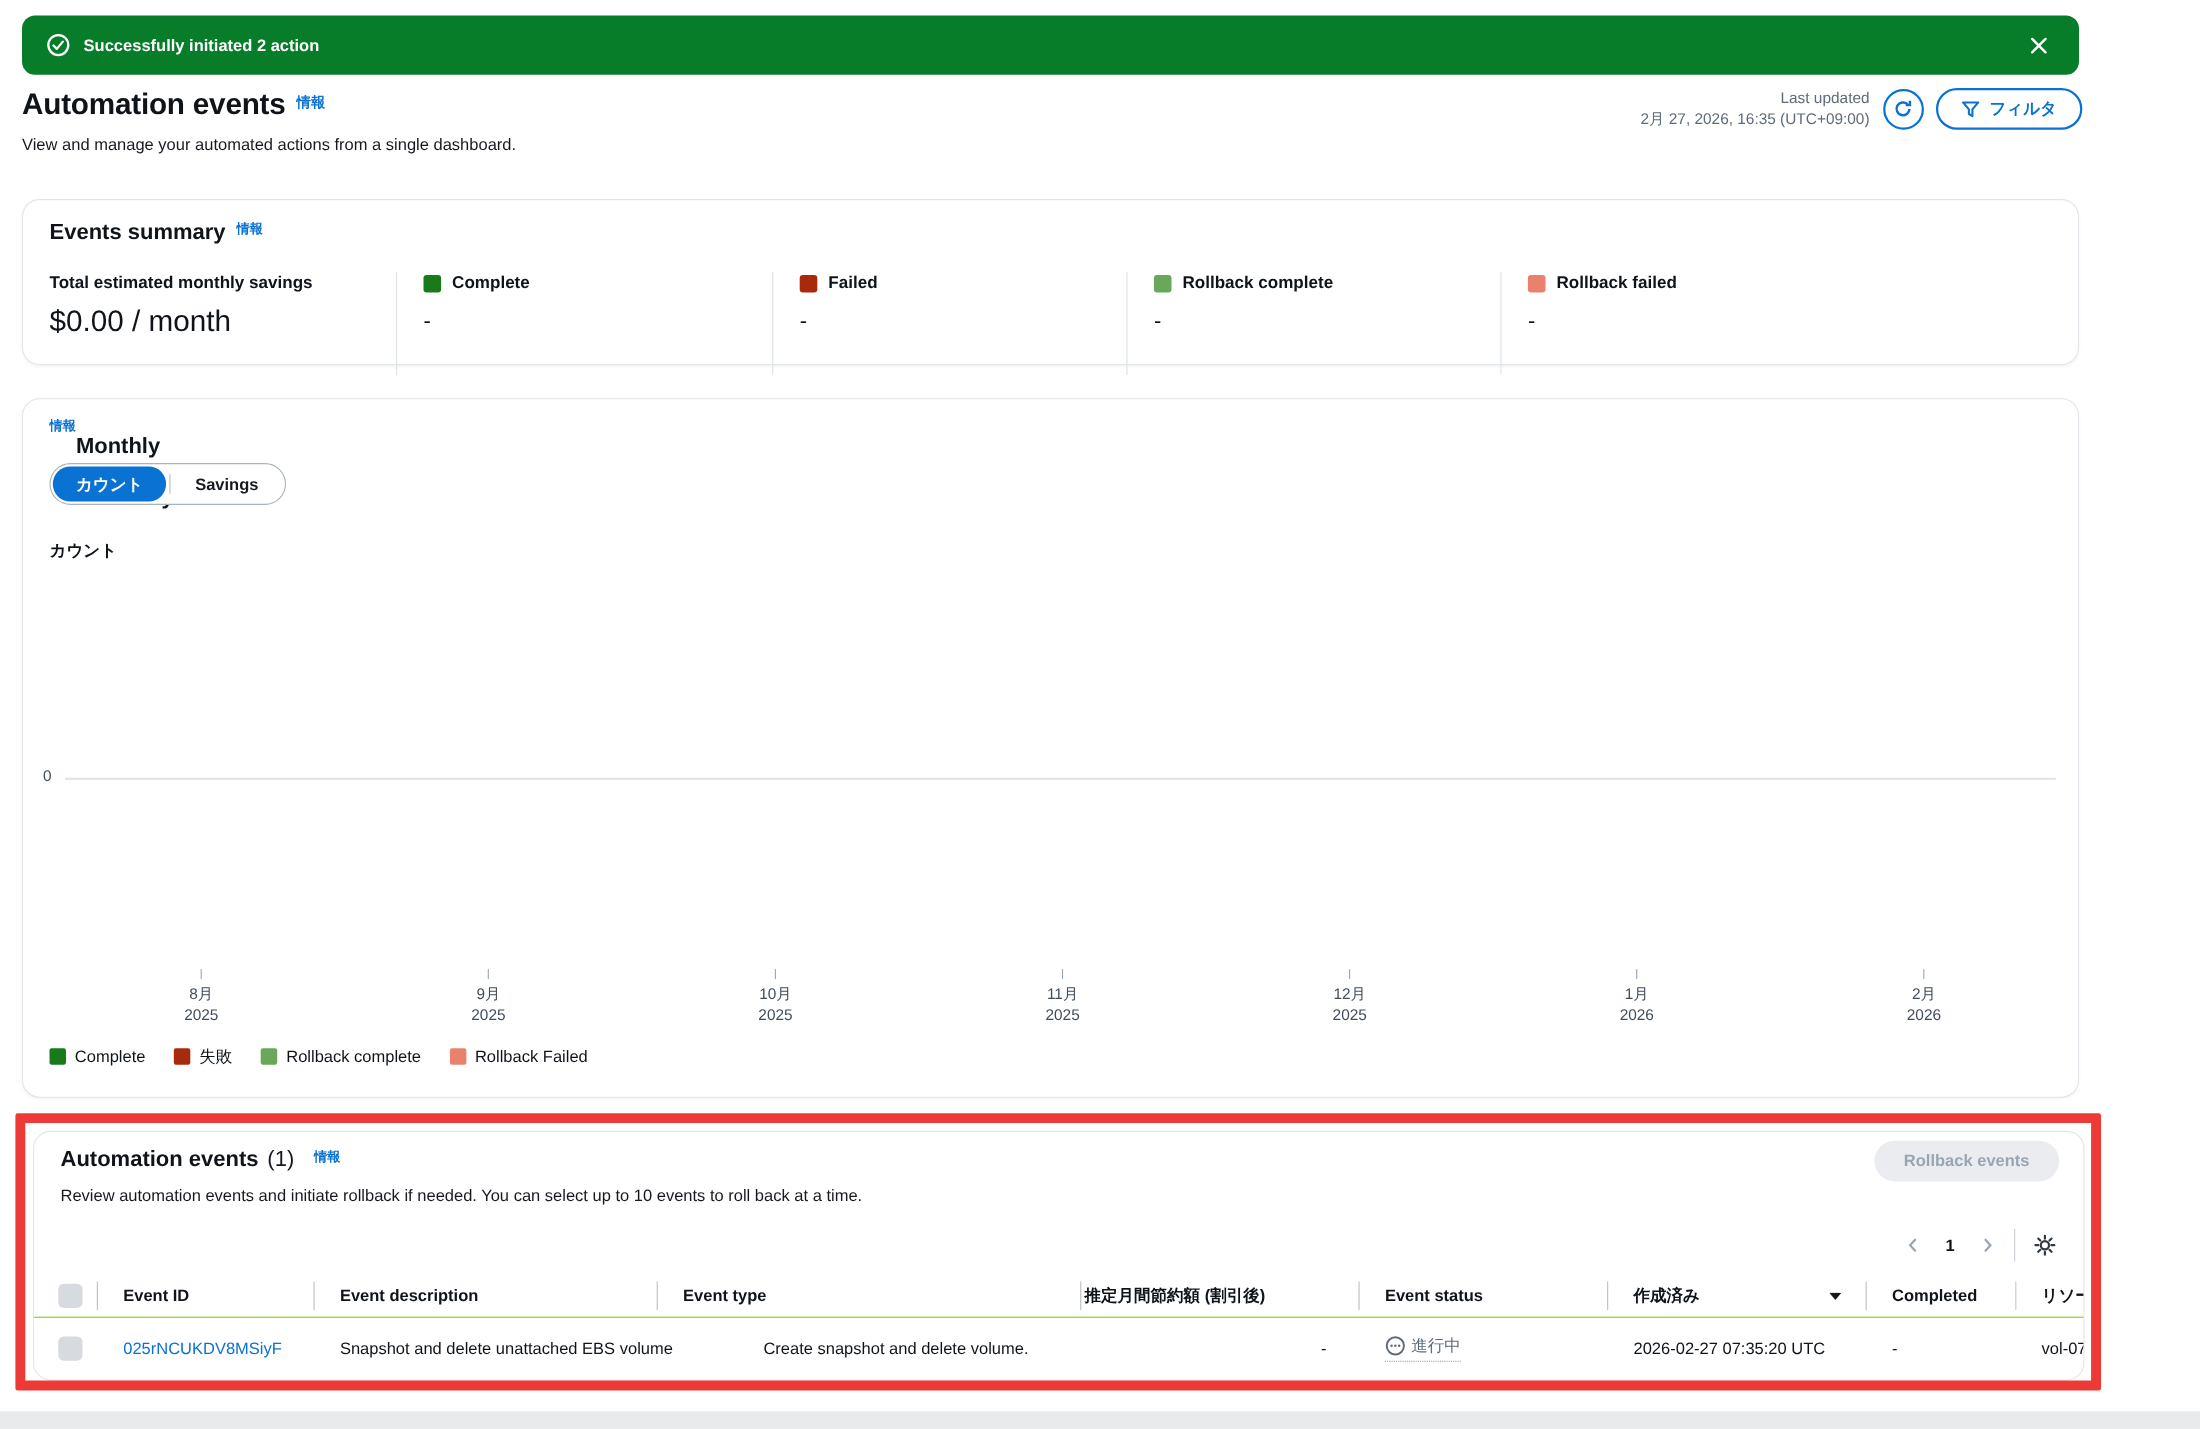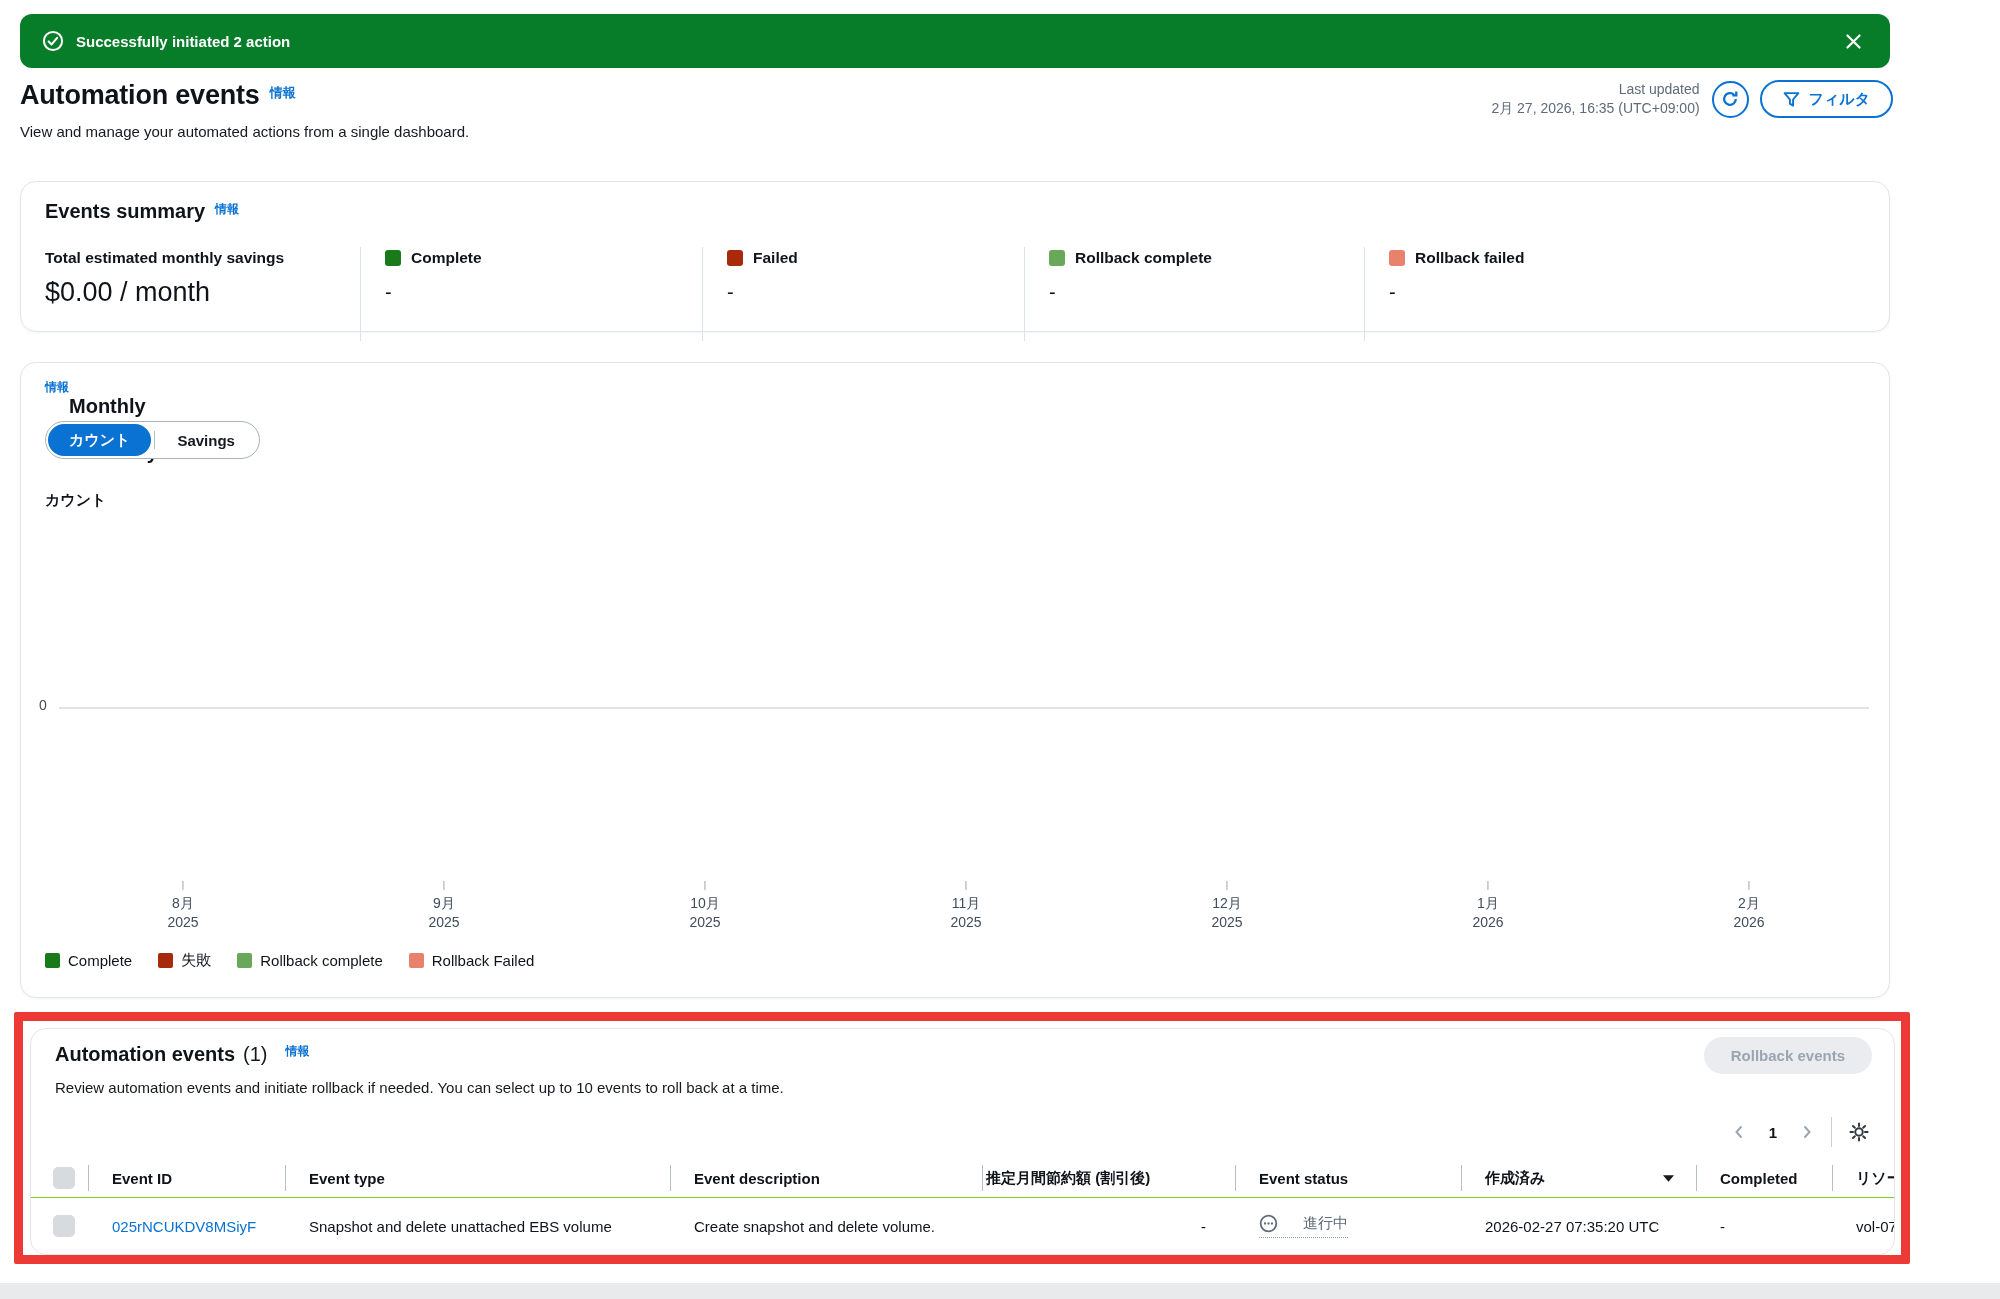--- a/index.html
+++ b/index.html
@@ -85,21 +85,21 @@
   .c1{width:197px}.c2{width:385px}.c3{width:312px}
   .c4{width:253px;padding-left:4px}
   .c5{width:226px}.c6{width:235px}.c7{width:136px}
   .c8{flex:1;overflow:hidden}
   .thead .cell{font-weight:700;font-size:15px;cursor:pointer}
   .thead .cell:not(.c0)::before{content:"";position:absolute;left:0;top:6px;bottom:6px;width:1px;background:#b6bfc8}
   .td-right{justify-content:flex-end;padding-right:29px}
   .checkbox{width:22px;height:22px;border-radius:5px;background:#d7dbdf;margin-left:22px;border:none;flex:none;cursor:pointer}
   .sort-icon{margin-left:auto;margin-right:14px}
   .id-link{color:#0972d3;text-decoration:none;cursor:pointer}
-  .status{display:inline-flex;align-items:center;gap:25px;color:#5f6b7a;border-bottom:1px dotted #8d99a8;padding-bottom:4px}
+  .status{display:inline-flex;align-items:center;gap:5px;color:#5f6b7a;border-bottom:1px dotted #8d99a8;padding-bottom:4px}
 
   
   #highlight-rect{position:absolute;left:14px;top:1012px;width:1896px;height:252px;border:9px solid #ee3a36;box-sizing:border-box;pointer-events:none;z-index:6;border-radius:2px}
 
   .footer-strip{position:absolute;left:0;top:1283px;width:2000px;height:16px;background:#e9eaec}
 </style>
 </head>
 <body>
 
 <div class="flashbar">
@@ -315,25 +315,25 @@
   </div>
 
   <div class="tbl">
     <div class="thead">
       <div class="cell c0">
           <button class="checkbox"></button>
         </div>
       <div class="cell c1">
           <span>Event ID</span>
         </div>
+      <div class="cell c3">
+          <span>Event description</span>
+        </div>
       <div class="cell c2">
           <span>Event type</span>
-        </div>
-      <div class="cell c3">
-          <span>Event description</span>
         </div>
       <div class="cell c4">
           <span>推定月間節約額 (割引後)</span>
         </div>
       <div class="cell c5">
           <span>Event status</span>
         </div>
       <div class="cell c6">
         <span>作成済み</span>
         <span class="sort-icon">

